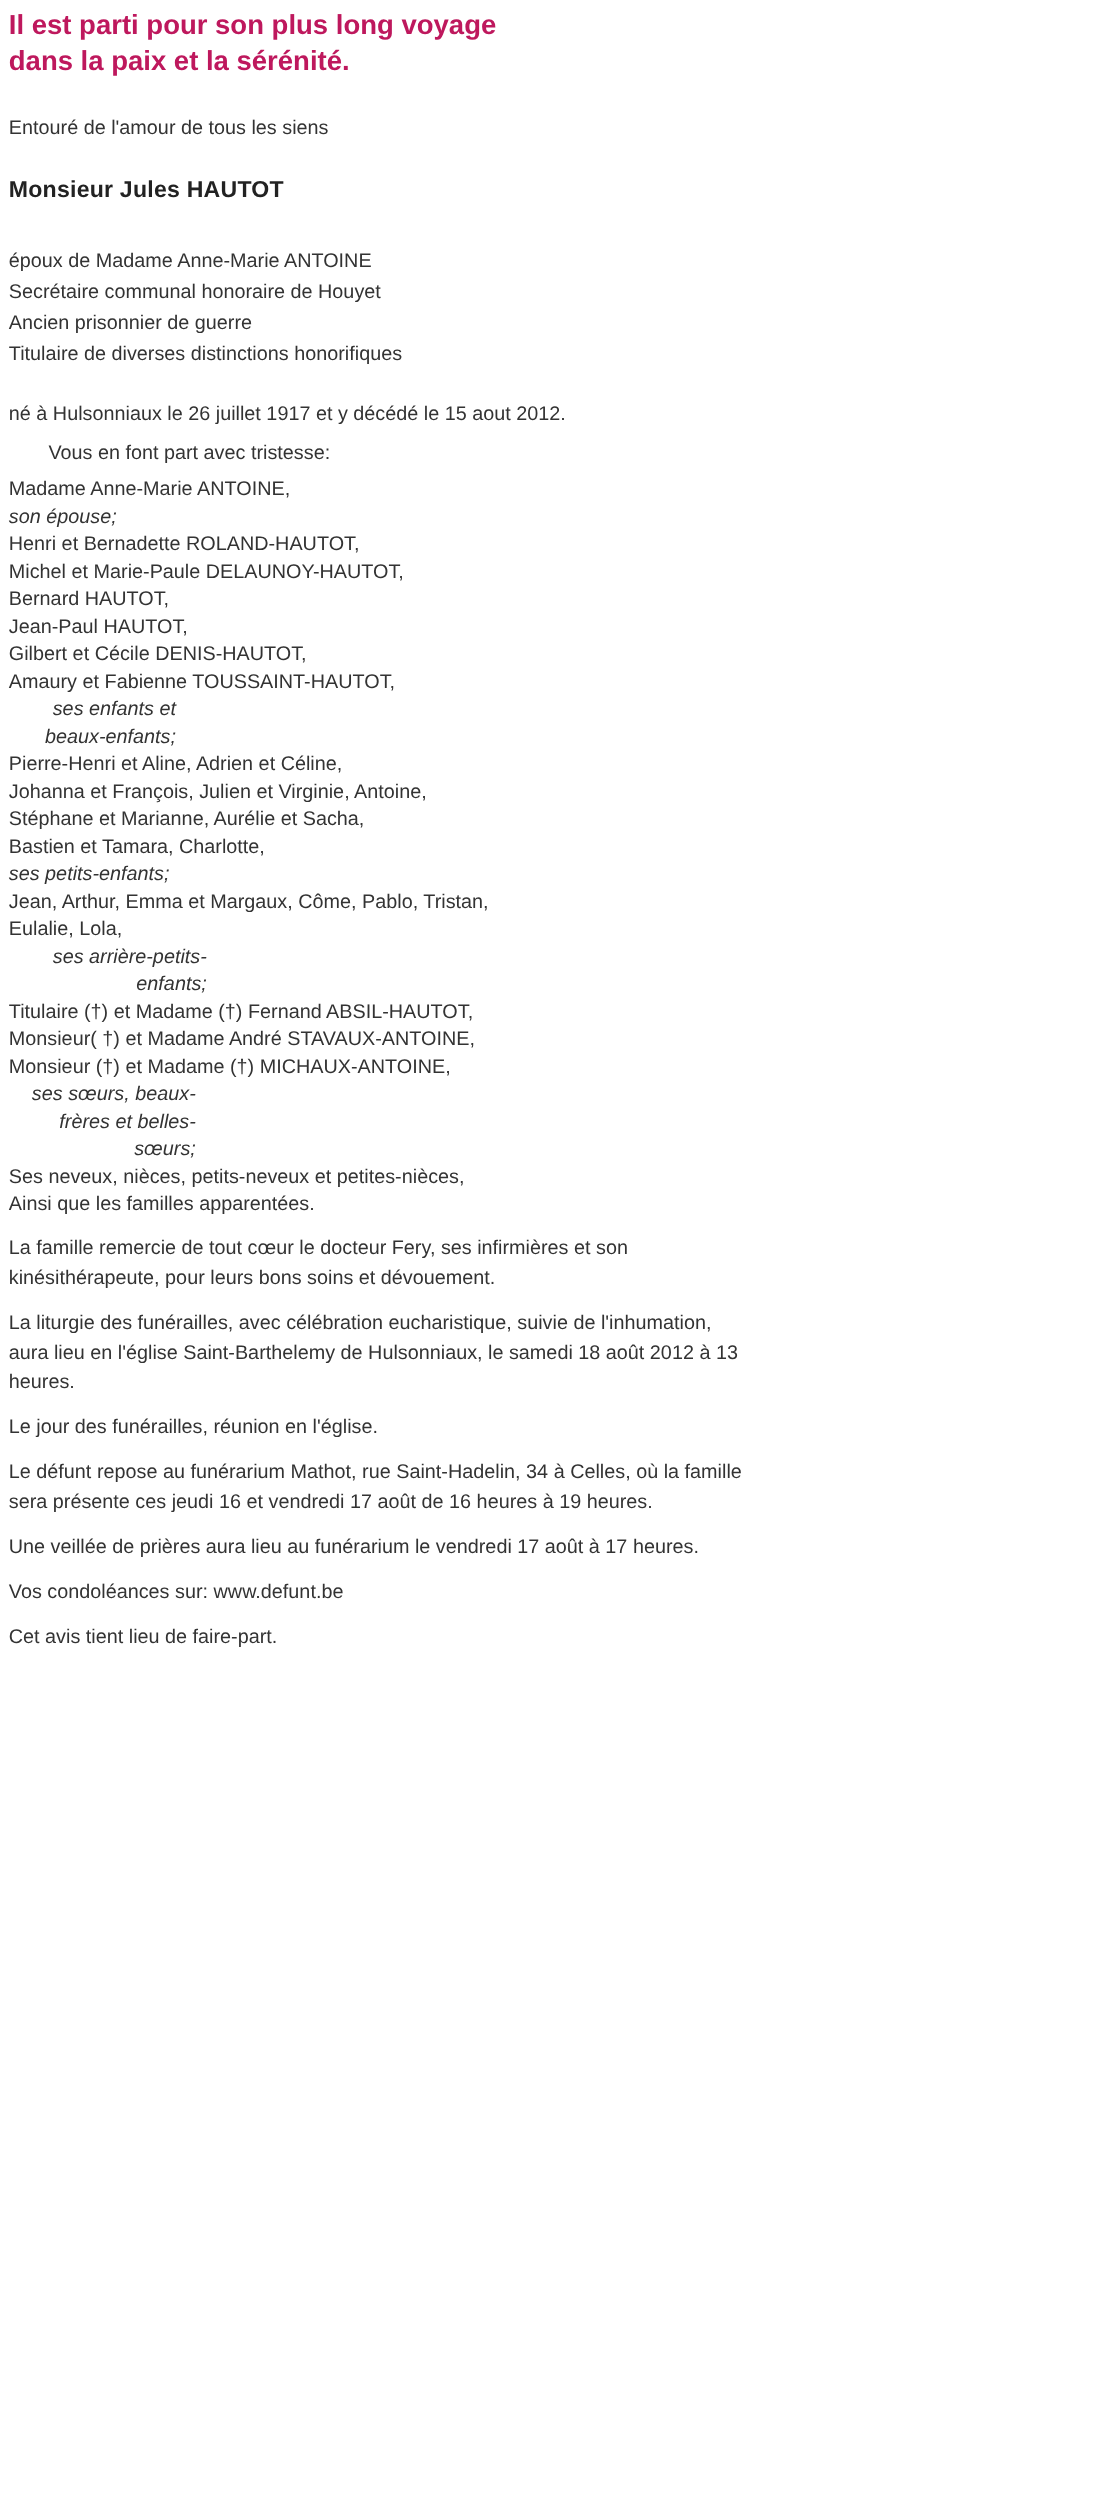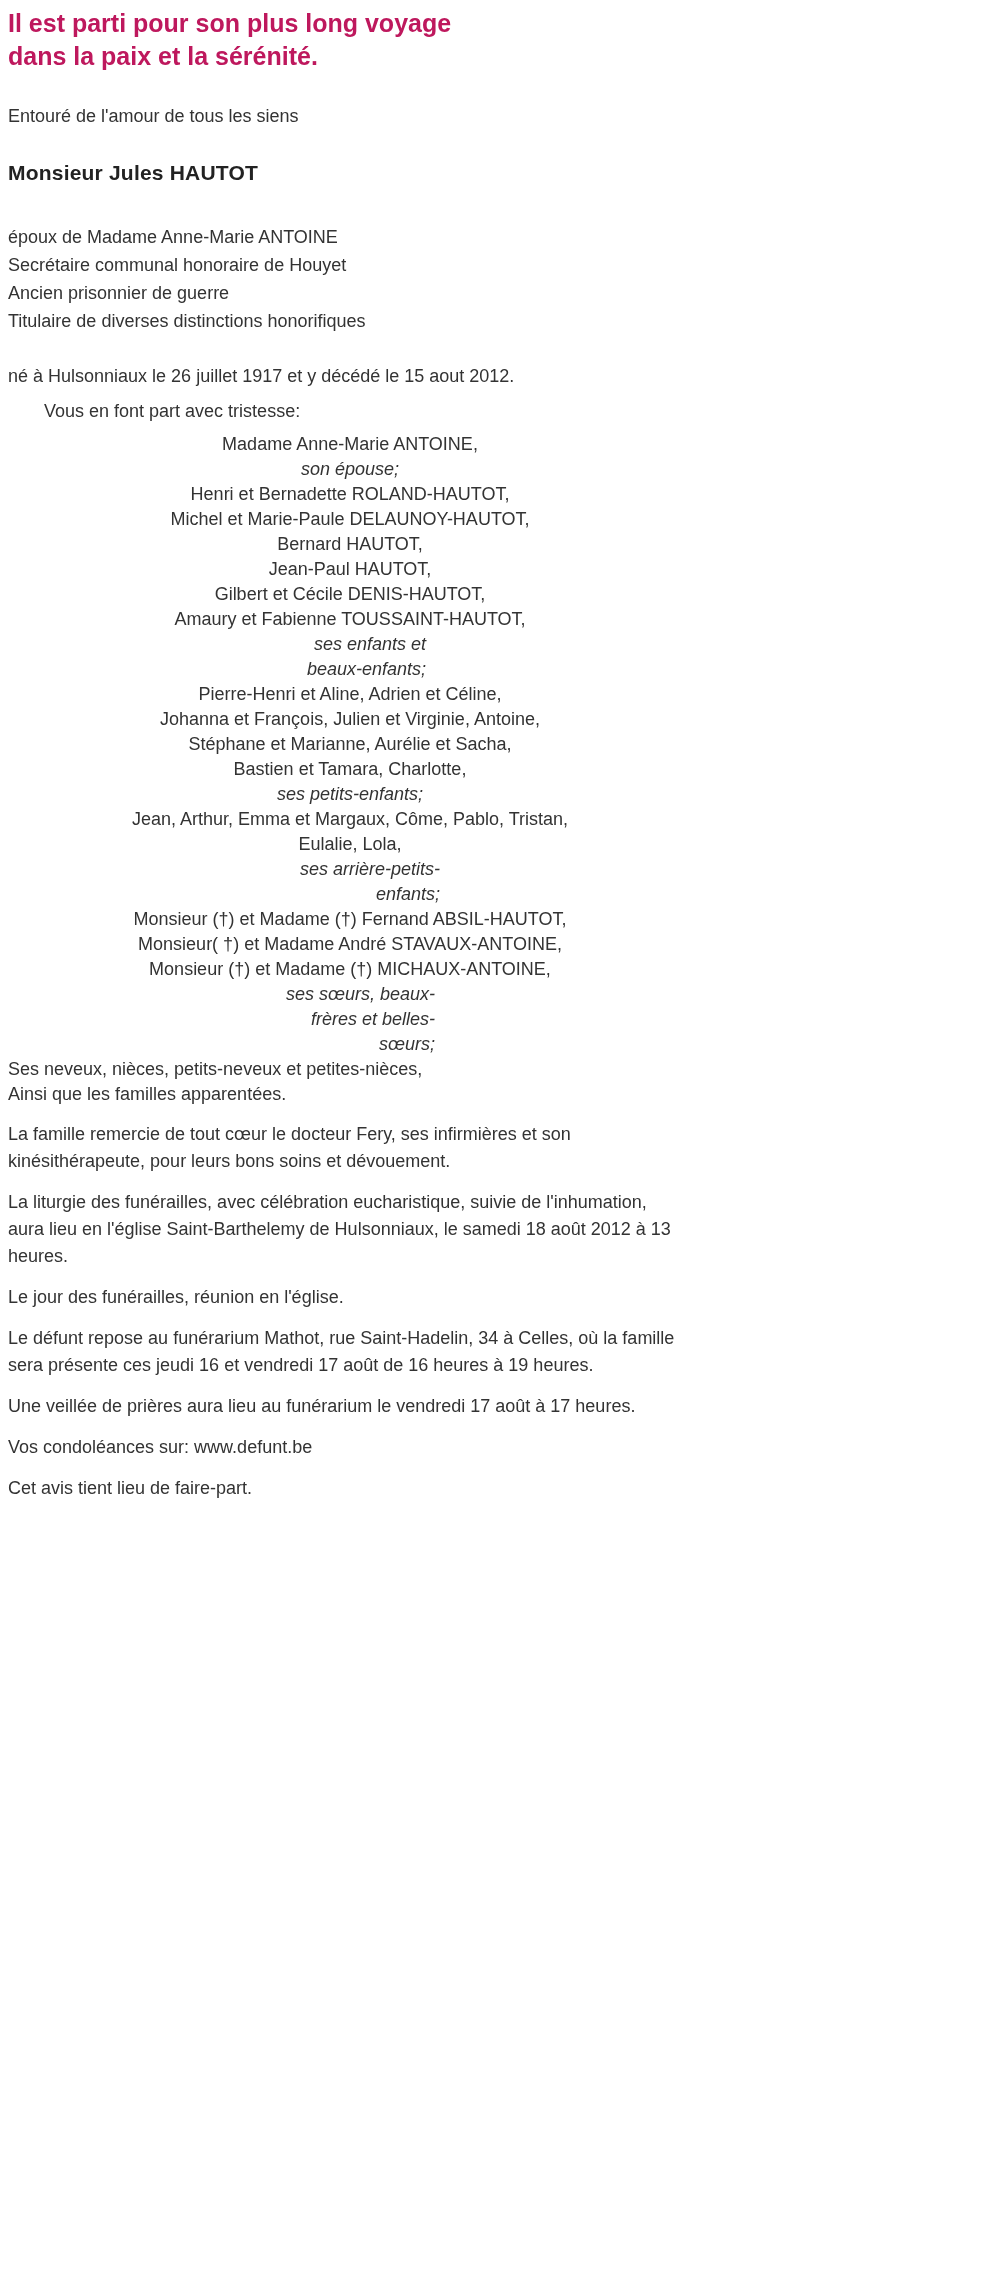--- a/index.html
+++ b/index.html
@@ -28,24 +28,24 @@
     font-weight: bold;
     line-height: 34px;
     color: #222222;
     letter-spacing: 0.2px;
   }
   .titles { margin-top: 33px; line-height: 28px; }
   .dates { margin-top: 29px; line-height: 25px; }
   .announce { margin-top: 10px; line-height: 25px; margin-left: 36px; }
 
   .family { margin-top: 8px; }
-  .member { line-height: 25px; text-align: center; }
+  .member { line-height: 25px; }
   .relation {
     display: flex;
-    justify-content: center;
+    justify-content: flex-start;
     font-style: italic;
     line-height: 25px;
   }
   .relation-text { text-align: right; }
   .g2 .relation-text { max-width: 152px; }
   .g4 .relation-text { max-width: 180px; }
   .g5 .relation-text { max-width: 170px; }
 
   .closing { line-height: 25px; }
 
@@ -110,21 +110,21 @@
 
     <div class="group g4">
       <div class="member">Jean, Arthur, Emma et Margaux, Côme, Pablo, Tristan,</div>
       <div class="member">Eulalie, Lola,</div>
       <div class="relation">
         <span class="relation-text">ses arrière-petits-enfants;</span>
       </div>
     </div>
 
     <div class="group g5">
-      <div class="member">Monsieur (†) et Madame (†) Fernand ABSIL-HAUTOT,</div>
+      <div class="member">Titulaire (†) et Madame (†) Fernand ABSIL-HAUTOT,</div>
       <div class="member">Monsieur( †) et Madame André STAVAUX-ANTOINE,</div>
       <div class="member">Monsieur (†) et Madame (†) MICHAUX-ANTOINE,</div>
       <div class="relation">
         <span class="relation-text">ses sœurs, beaux-frères et belles-sœurs;</span>
       </div>
     </div>
 
   </div>
 
   <div class="closing">

